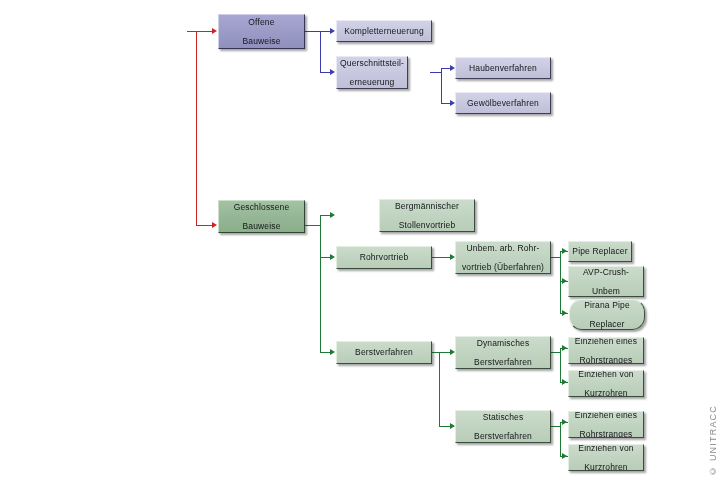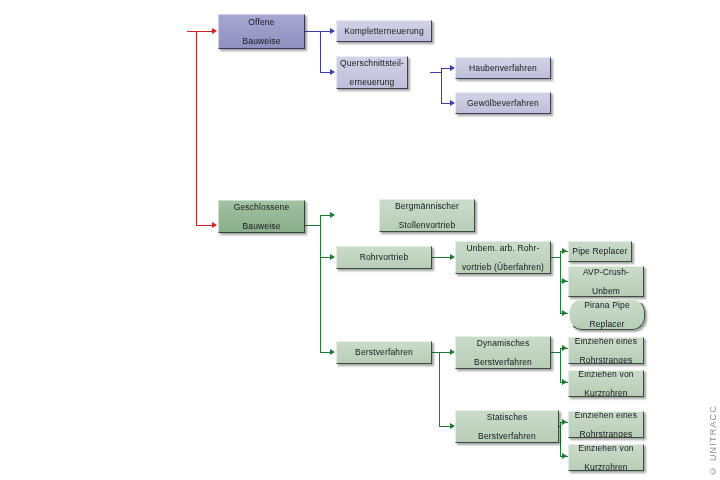--- a/index.html
+++ b/index.html
@@ -198,21 +198,21 @@
 
   <div class="node n-green2" style="left:455px;top:336px;width:96px;height:33px;">Dynamisches
 Berstverfahren</div>
 
   <div class="node n-green2" style="left:568px;top:337px;width:76px;height:27px;">Einziehen eines
 Rohrstranges</div>
 
   <div class="node n-green2" style="left:568px;top:370px;width:76px;height:27px;">Einziehen von
 Kurzrohren</div>
 
-  <div class="node n-green2" style="left:455px;top:410px;width:104px;height:33px;">Statisches
+  <div class="node n-green2" style="left:455px;top:410px;width:96px;height:33px;">Statisches
 Berstverfahren</div>
 
   <div class="node n-green2" style="left:568px;top:411px;width:76px;height:27px;">Einziehen eines
 Rohrstranges</div>
 
   <div class="node n-green2" style="left:568px;top:444px;width:76px;height:27px;">Einziehen von
 Kurzrohren</div>
 
   <div id="watermark">© UNITRACC</div>
 

